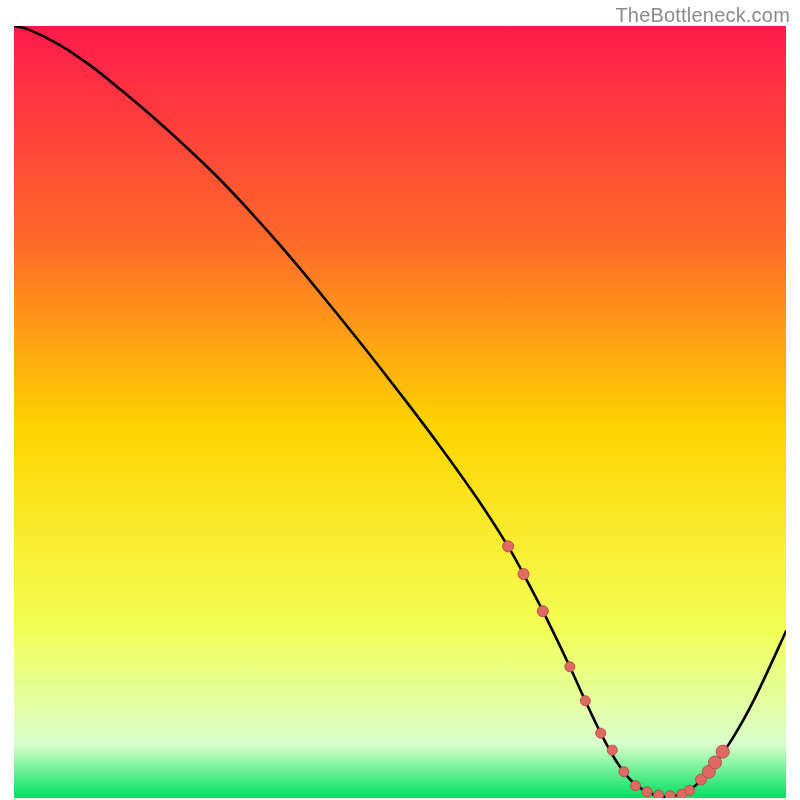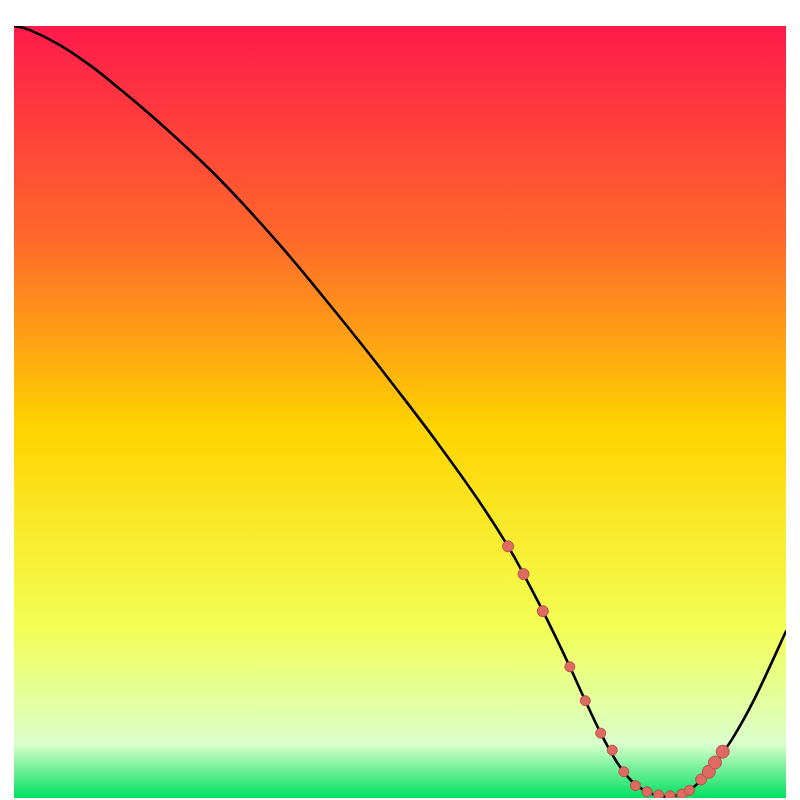--- a/index.html
+++ b/index.html
@@ -24,20 +24,21 @@
     top: 26px;
     width: 772px;
     height: 772px;
   }
   svg { display: block; }
 </style>
 </head>
 <body>
 
 <div class="stage">
+  <div class="attribution">TheBottleneck.com</div>
 
   <div class="plot">
     <svg id="chart-svg" viewBox="0 0 772 772" width="772" height="772" preserveAspectRatio="none">
       <defs>
         <linearGradient id="bg-grad" x1="0" y1="0" x2="0" y2="1">
           <stop id="g0" offset="0%" stop-color="#ff1a4b"></stop>
           <stop id="g1" offset="28%" stop-color="#ff6a2a"></stop>
           <stop id="g2" offset="52%" stop-color="#ffd400"></stop>
           <stop id="g3" offset="78%" stop-color="#f3ff55"></stop>
           <stop id="g4" offset="93%" stop-color="#d9ffcc"></stop>

